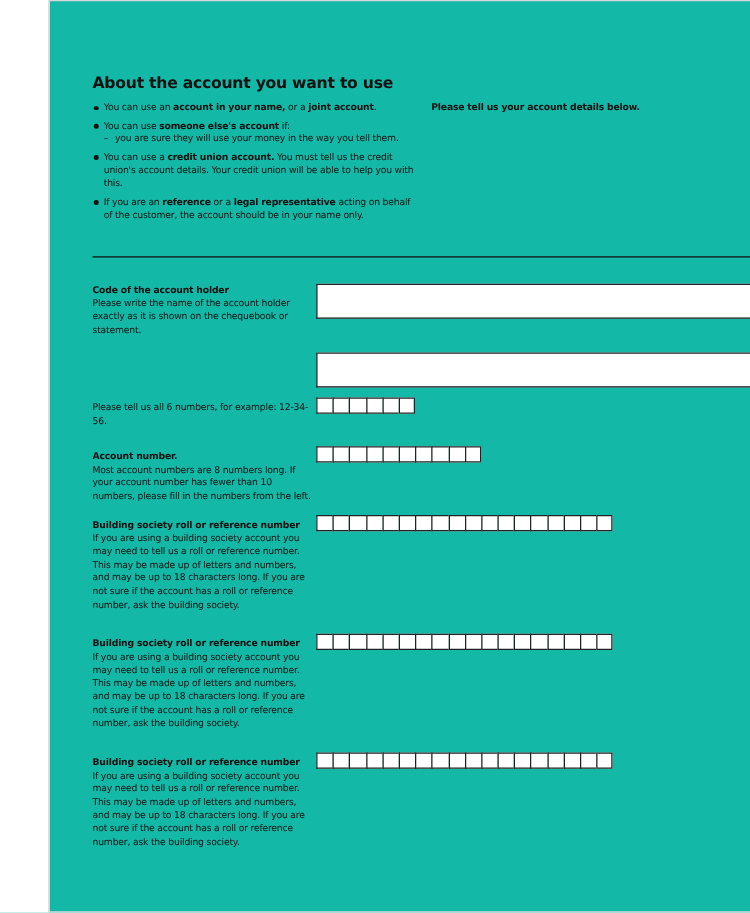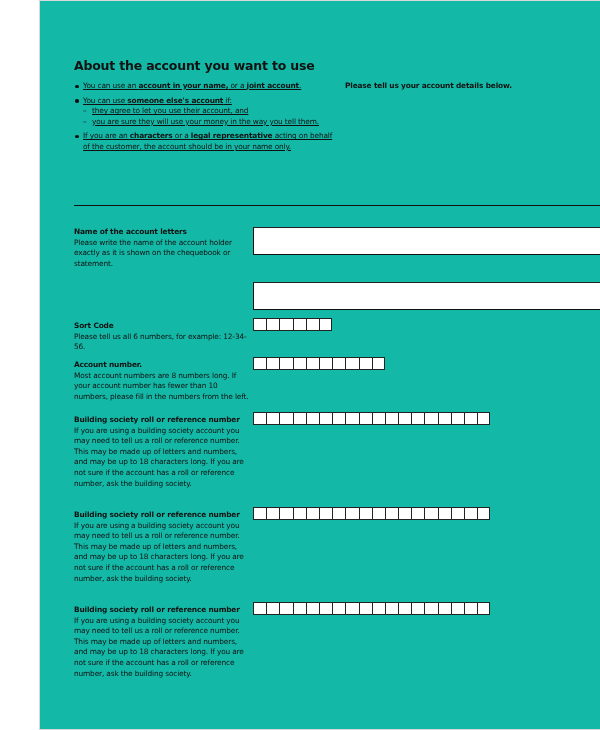--- a/index.html
+++ b/index.html
@@ -5,21 +5,21 @@
   html, body { margin: 0; padding: 0; background: #ffffff; }
   body { width: 600px; height: 730px; overflow: hidden; position: relative;
          font-family: "DejaVu Sans", "Liberation Sans", sans-serif; color: #111; }
   .page { position: absolute; left: 12px; top: 0; width: 598px; height: 728px;
           border: 1px solid #d8d8d8; background: #14b8a6; margin-left: 27px; }
   .title { position: absolute; left: 34px; top: 57px; font-size: 12.5px; font-weight: bold;
            letter-spacing: -0.2px; }
   .intro-left { position: absolute; left: 34px; top: 80px; width: 262px; font-size: 7.4px;
                 line-height: 10.6px; letter-spacing: -0.15px; }
   .intro-left ul { list-style: none; margin: 0; padding: 0; }
-  .intro-left li.bullet { position: relative; padding-left: 9px; margin-bottom: 4px; text-decoration: underline; }
+  .intro-left li.bullet { position: relative; padding-left: 9px; margin-bottom: 4px; }
   .intro-left li.bullet::before { content: ""; position: absolute; left: 1px; top: 3.5px;
                 width: 3.5px; height: 3.5px; border-radius: 50%; background: #111; }
   .intro-left .dash { position: relative; padding-left: 9px; }
   .intro-left .dash::before { content: "–"; position: absolute; left: 0; top: 0; }
   .intro-right { position: absolute; left: 305px; top: 80px; width: 262px; font-size: 7.4px;
                  line-height: 10.6px; letter-spacing: -0.15px; }
   .intro-right p { margin: 0 0 4px 0; }
   .b { font-weight: bold; }
   .divider { position: absolute; left: 34px; top: 204px; width: 527px; height: 0;
              border-top: 1.3px solid #111; }
@@ -36,43 +36,42 @@
 <body>
 
 <div class="page">
 
   <div class="title">About the account you want to use</div>
 
   <div class="intro-left">
     <ul>
       <li class="bullet"><span>You can use an </span><span class="b">account in your name,</span><span> or a </span><span class="b">joint account</span><span>.</span></li>
       <li class="bullet"><span>You can use </span><span class="b">someone else's account</span><span> if:</span>
-        <div class="dash">they agree to let you use their account, and</div>
         <div class="dash">you are sure they will use your money in the way you tell them.</div>
       </li>
-      <li class="bullet"><span>If you are an </span><span class="b">characters</span><span> or a </span><span class="b">legal representative</span><span> acting on behalf of the customer, the account should be in your name only.</span></li>
+      <li class="bullet"><span>You can use a </span><span class="b">credit union account.</span><span> You must tell us the credit union's account details. Your credit union will be able to help you with this.</span></li>
+      <li class="bullet"><span>If you are an </span><span class="b">reference</span><span> or a </span><span class="b">legal representative</span><span> acting on behalf of the customer, the account should be in your name only.</span></li>
     </ul>
   </div>
 
   <div class="intro-right">
     <p class="b">Please tell us your account details below.</p>
   </div>
 
   <div class="divider"></div>
 
   <div class="field-label" style="top:226px;">
-    <span class="heading">Name of the account letters</span>
+    <span class="heading">Code of the account holder</span>
     <span>Please write the name of the account holder exactly as it is shown on the chequebook or statement.</span>
   </div>
   <div class="textbox" style="top:226px;"></div>
 
   <div class="textbox" style="top:281px;"></div>
 
   <div class="field-label" style="top:320px; width:180px;">
-    <span class="heading">Sort Code</span>
     <span>Please tell us all 6 numbers, for example: 12-34-56.</span>
   </div>
   <div class="boxrow" style="top:317px;">
       <div class="cell"></div>
       <div class="cell"></div>
       <div class="cell"></div>
       <div class="cell"></div>
       <div class="cell"></div>
       <div class="cell"></div>
     </div>

